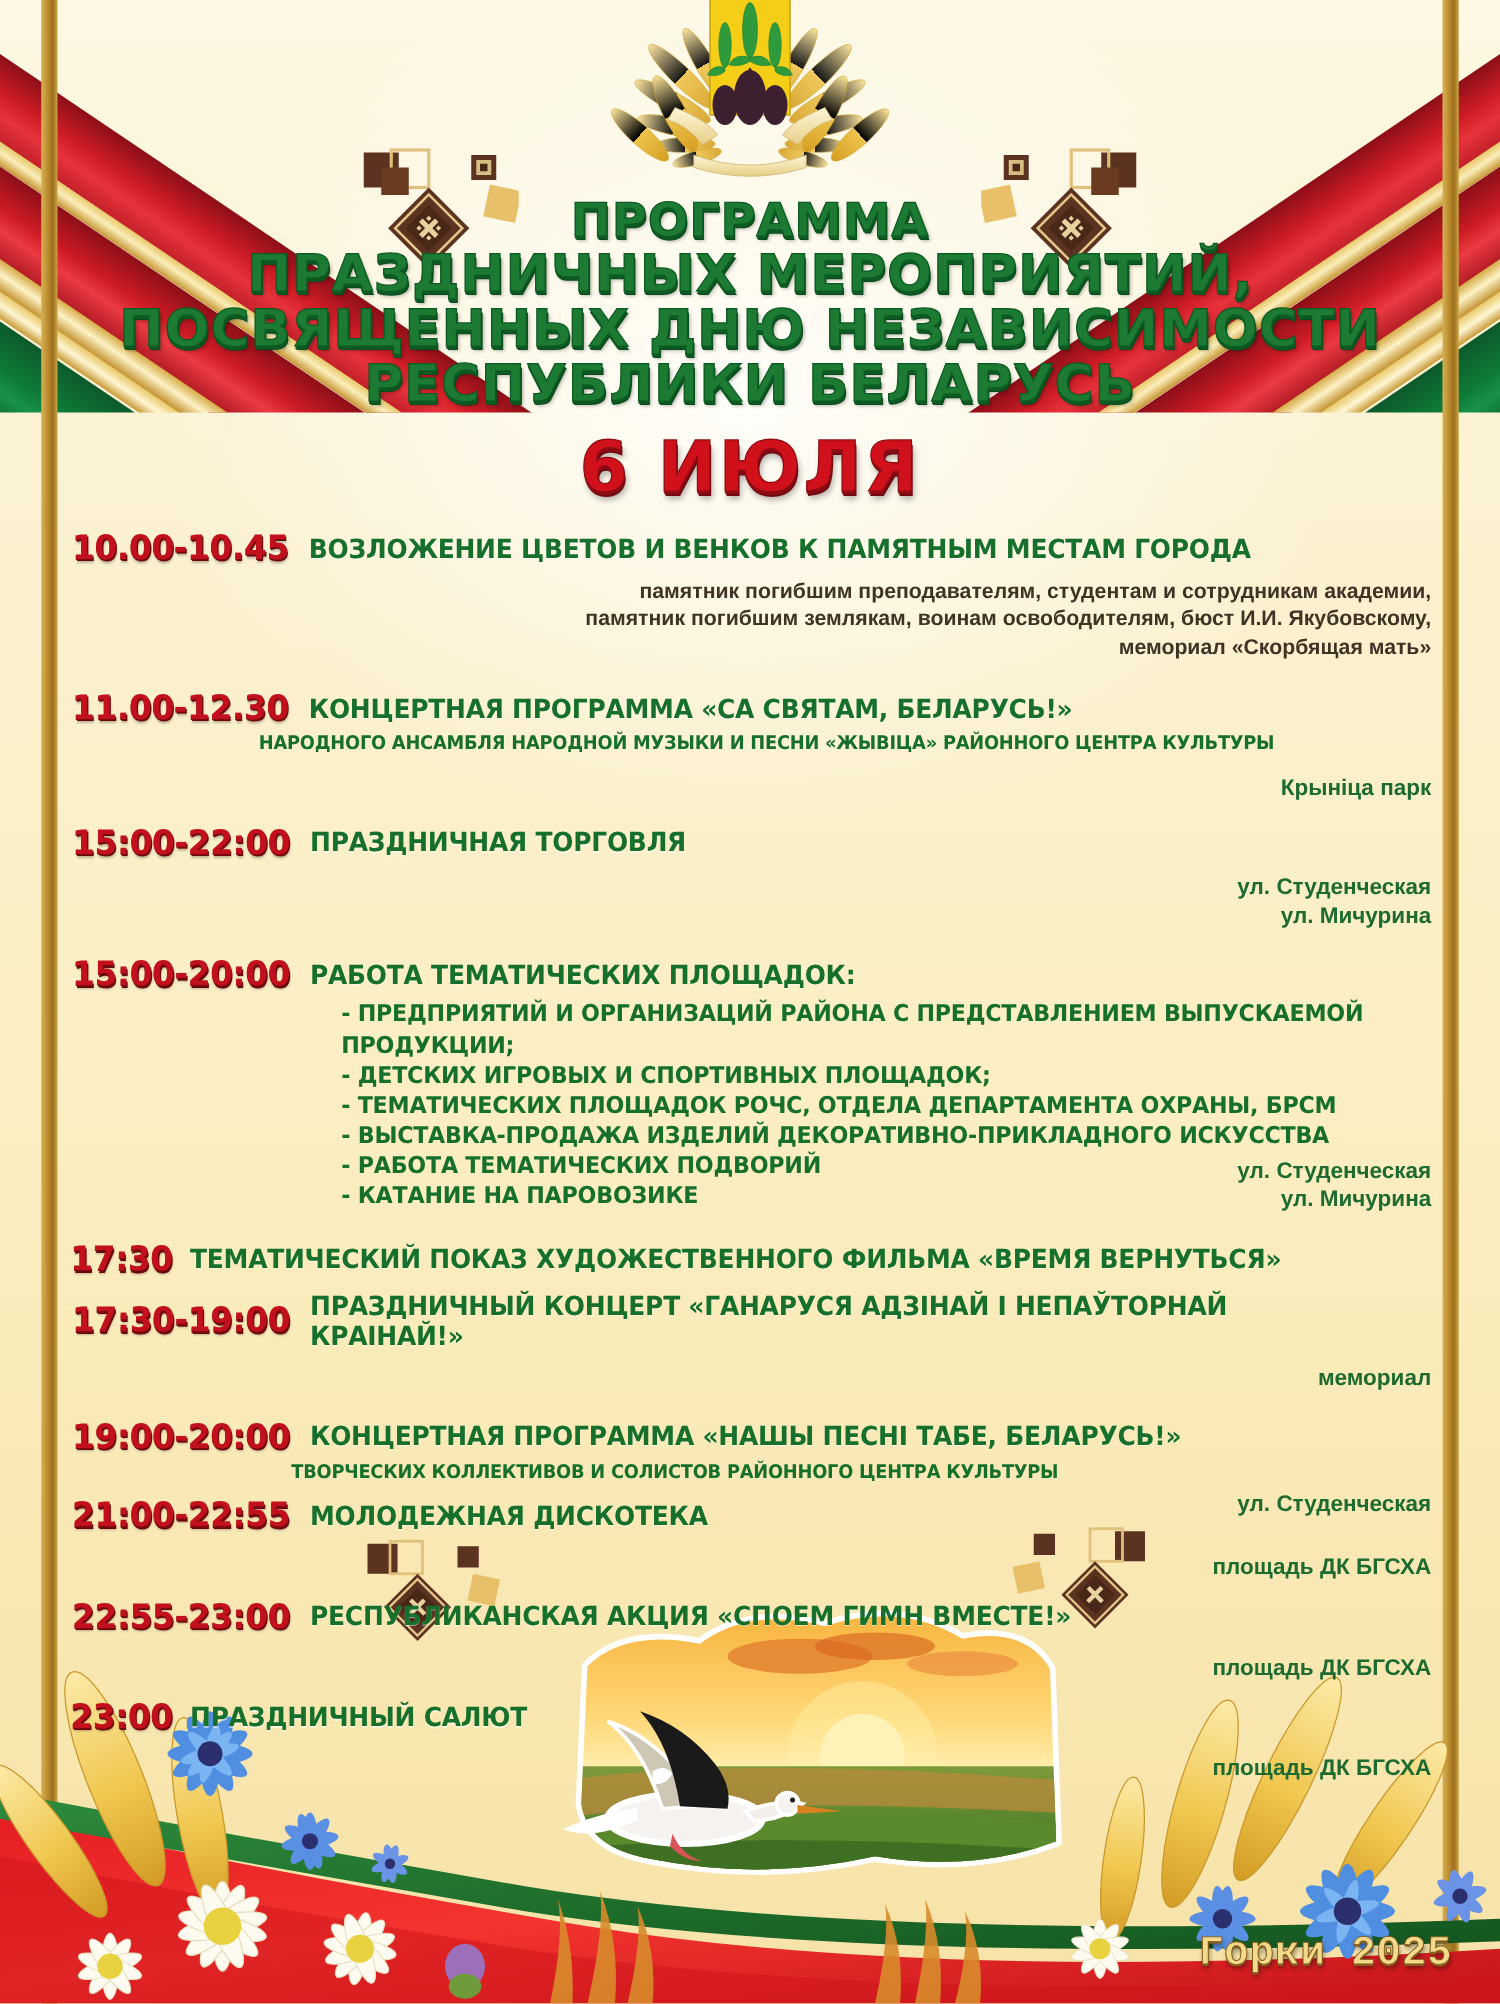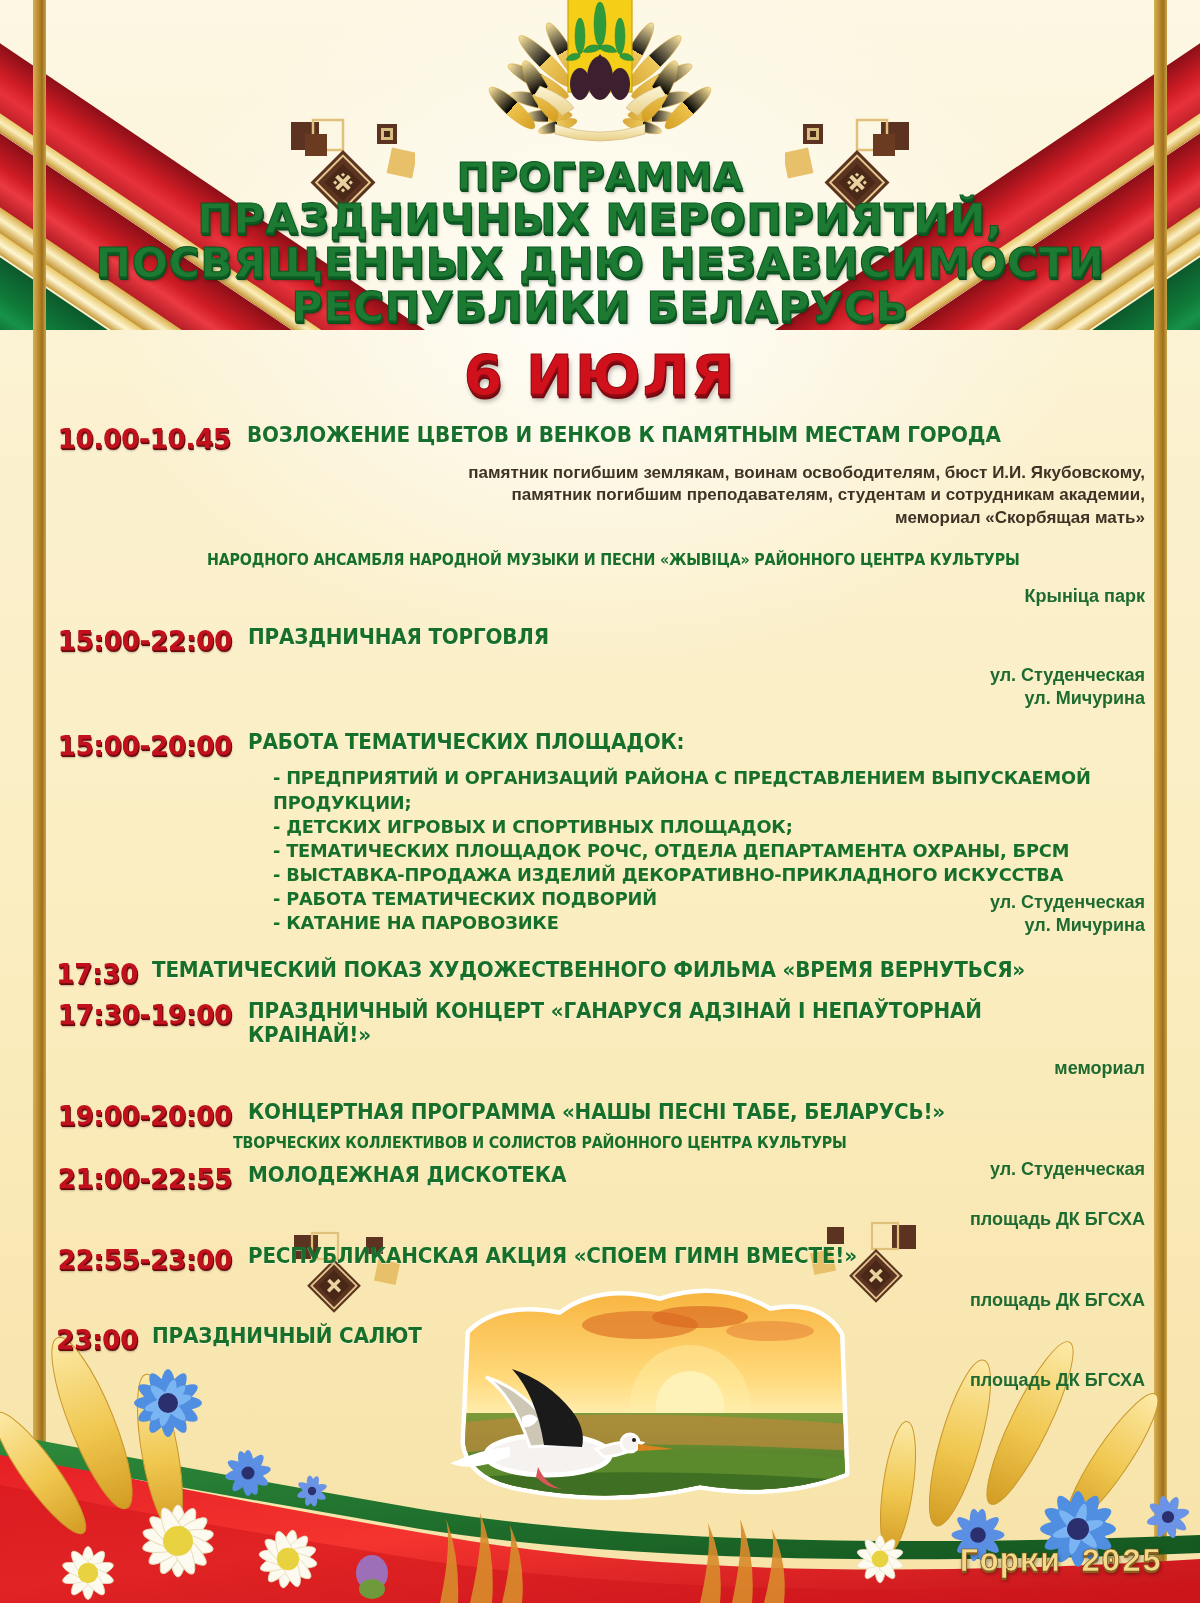--- a/index.html
+++ b/index.html
@@ -82,21 +82,21 @@
     font-weight:bold;font-size:56px;
     color:#d0111c;margin-top:14px;
     letter-spacing:2px;
     text-shadow:0 2px 0 #8d0b13,1px 4px 0 #730910,2px 6px 5px rgba(0,0,0,.3);
     -webkit-text-stroke:1px #8d0b13;
   }
 
   
   .program{margin-top:16px;}
   .row{position:relative;}
-  .line{display:flex;align-items:flex-start;}
+  .line{display:flex;align-items:center;}
   .time{
     font-family:"DejaVu Sans",sans-serif;
     font-weight:bold;font-size:27px;
     color:#c2111d;white-space:nowrap;
     text-shadow:0 1px 0 #7d0a11,1px 2px 0 #6b080e,1px 3px 2px rgba(0,0,0,.25);
     letter-spacing:-.3px;
     transform:scaleX(.97);
     flex:0 0 auto;
   }
   .title{
@@ -378,27 +378,31 @@
     </div>
 
     <div class="program">
 
       <div class="row" style="margin-top:14px;">
         <div class="line">
           <span class="time">10.00-10.45</span>
           <span class="title">ВОЗЛОЖЕНИЕ ЦВЕТОВ И ВЕНКОВ К ПАМЯТНЫМ МЕСТАМ ГОРОДА</span>
         </div>
         <div class="sub-thin" style="text-align:right;margin-top:8px;">
+          <div>памятник погибшим преподавателям, студентам и сотрудникам академии,</div>
           <div>памятник погибшим землякам, воинам освободителям, бюст И.И. Якубовскому,</div>
-          <div>памятник погибшим преподавателям, студентам и сотрудникам академии,</div>
           <div>мемориал «Скорбящая мать»</div>
         </div>
       </div>
 
       <div class="row" style="margin-top:22px;">
+        <div class="line">
+          <span class="time">11.00-12.30</span>
+          <span class="title">КОНЦЕРТНАЯ ПРОГРАММА «СА СВЯТАМ, БЕЛАРУСЬ!»</span>
+        </div>
         <div class="sub-bold" style="margin-left:152px;margin-top:3px;">НАРОДНОГО АНСАМБЛЯ НАРОДНОЙ МУЗЫКИ И ПЕСНИ «ЖЫВІЦА» РАЙОННОГО ЦЕНТРА КУЛЬТУРЫ</div>
         <div class="venue" style="margin-top:16px;">
           <div>Крыніца парк</div>
         </div>
       </div>
 
       <div class="row" style="margin-top:16px;">
         <div class="line">
           <span class="time">15:00-22:00</span>
           <span class="title">ПРАЗДНИЧНАЯ ТОРГОВЛЯ</span>

